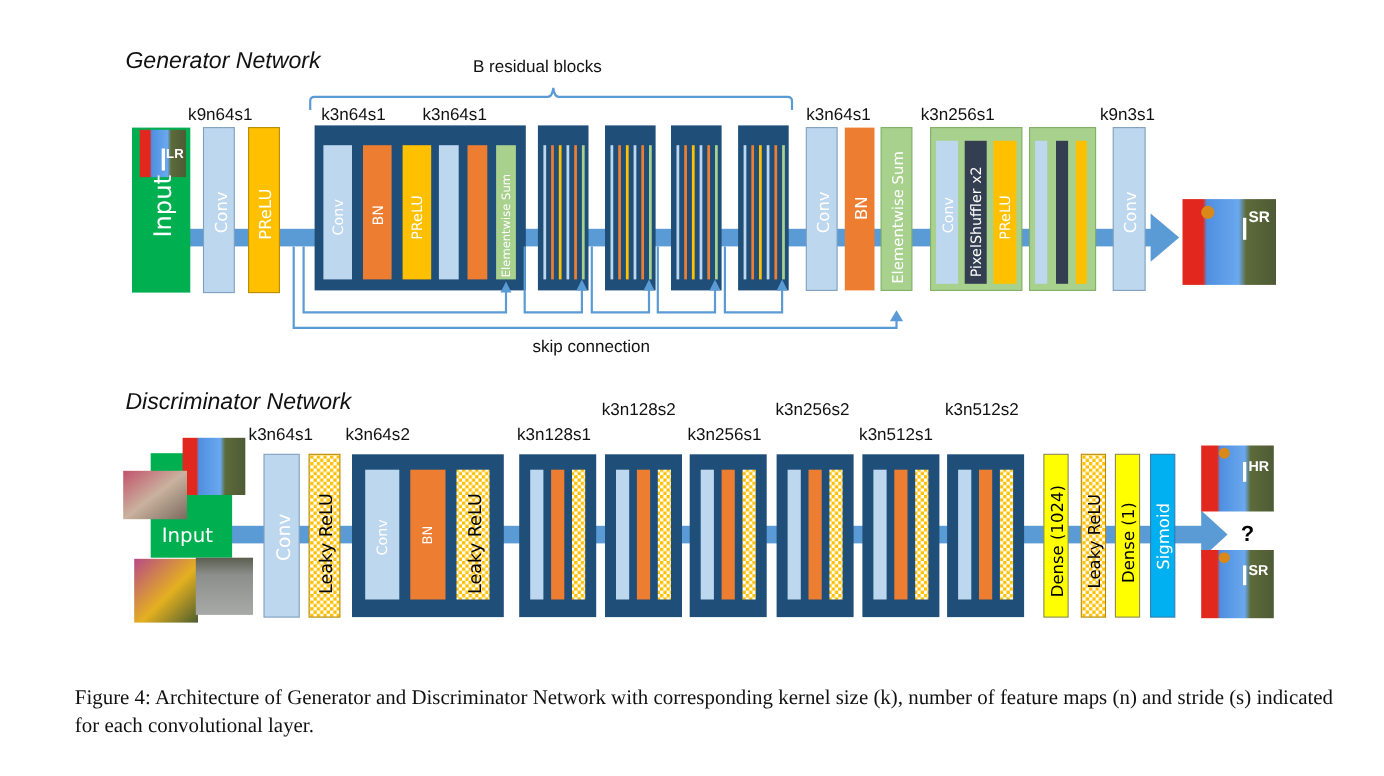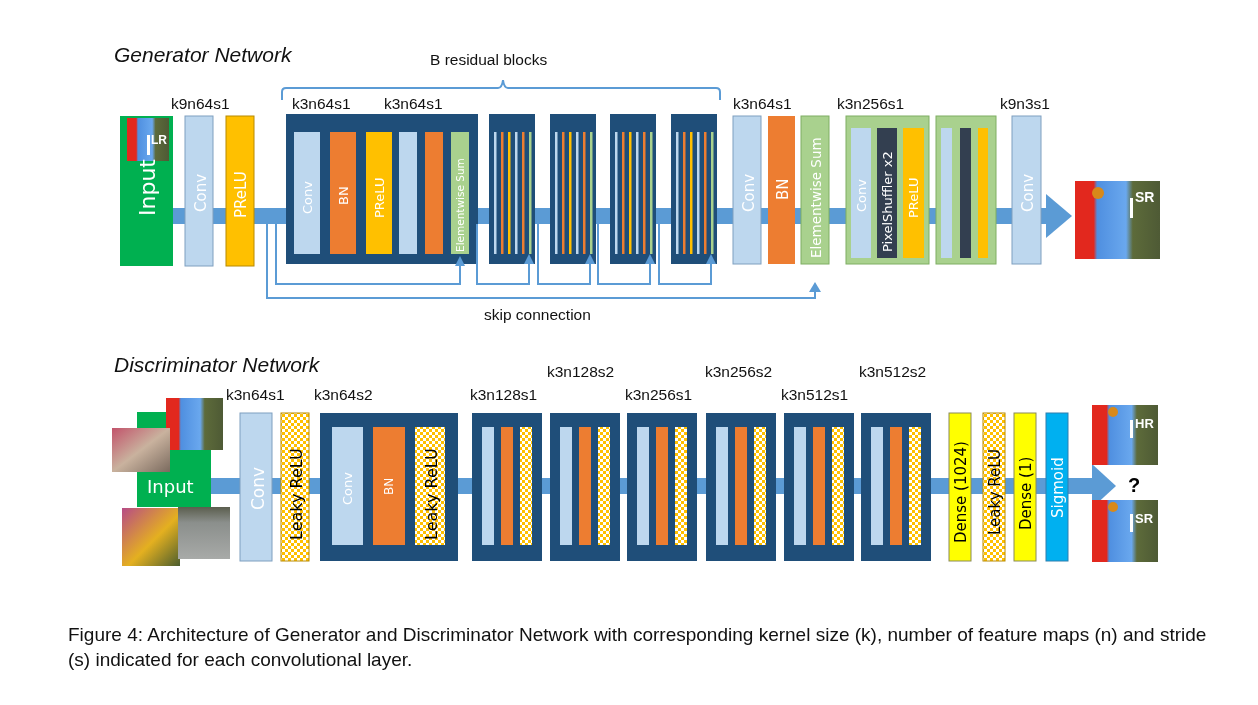--- a/index.html
+++ b/index.html
@@ -1,21 +1,21 @@
 <!DOCTYPE html>
 <html><head>
 <meta charset="utf-8">
 <style>
   html, body { margin:0; padding:0; background:#ffffff; }
   body { width:1258px; height:705px; position:relative; overflow:hidden; font-family:"Liberation Sans", sans-serif; }
   svg { position:absolute; left:0; top:0; }
   .lbl { font-family:"Liberation Sans", sans-serif; font-size:15.5px; fill:#111; }
   .title { font-family:"Liberation Sans", sans-serif; font-size:21px; font-style:italic; fill:#111; }
   .vt { font-family:"DejaVu Sans", sans-serif; }
-  .caption { position:absolute; left:68px; top:622px; width:1150px; font-family:Liberation Sans, sans-serif; font-size:19px; line-height:25px; color:#111; }
+  .caption { position:absolute; left:68px; top:622px; width:1150px; font-family:Liberation Serif, serif; font-size:19px; line-height:25px; color:#111; }
 </style>
 </head>
 <body>
 
 <svg width="1258" height="705" viewBox="0 0 1258 705">
   <defs>
     <pattern id="checker" width="6" height="6" patternUnits="userSpaceOnUse">
       <rect width="6" height="6" fill="#ffffff"></rect>
       <rect width="3" height="3" fill="#ffc000"></rect>
       <rect x="3" y="3" width="3" height="3" fill="#ffc000"></rect>

